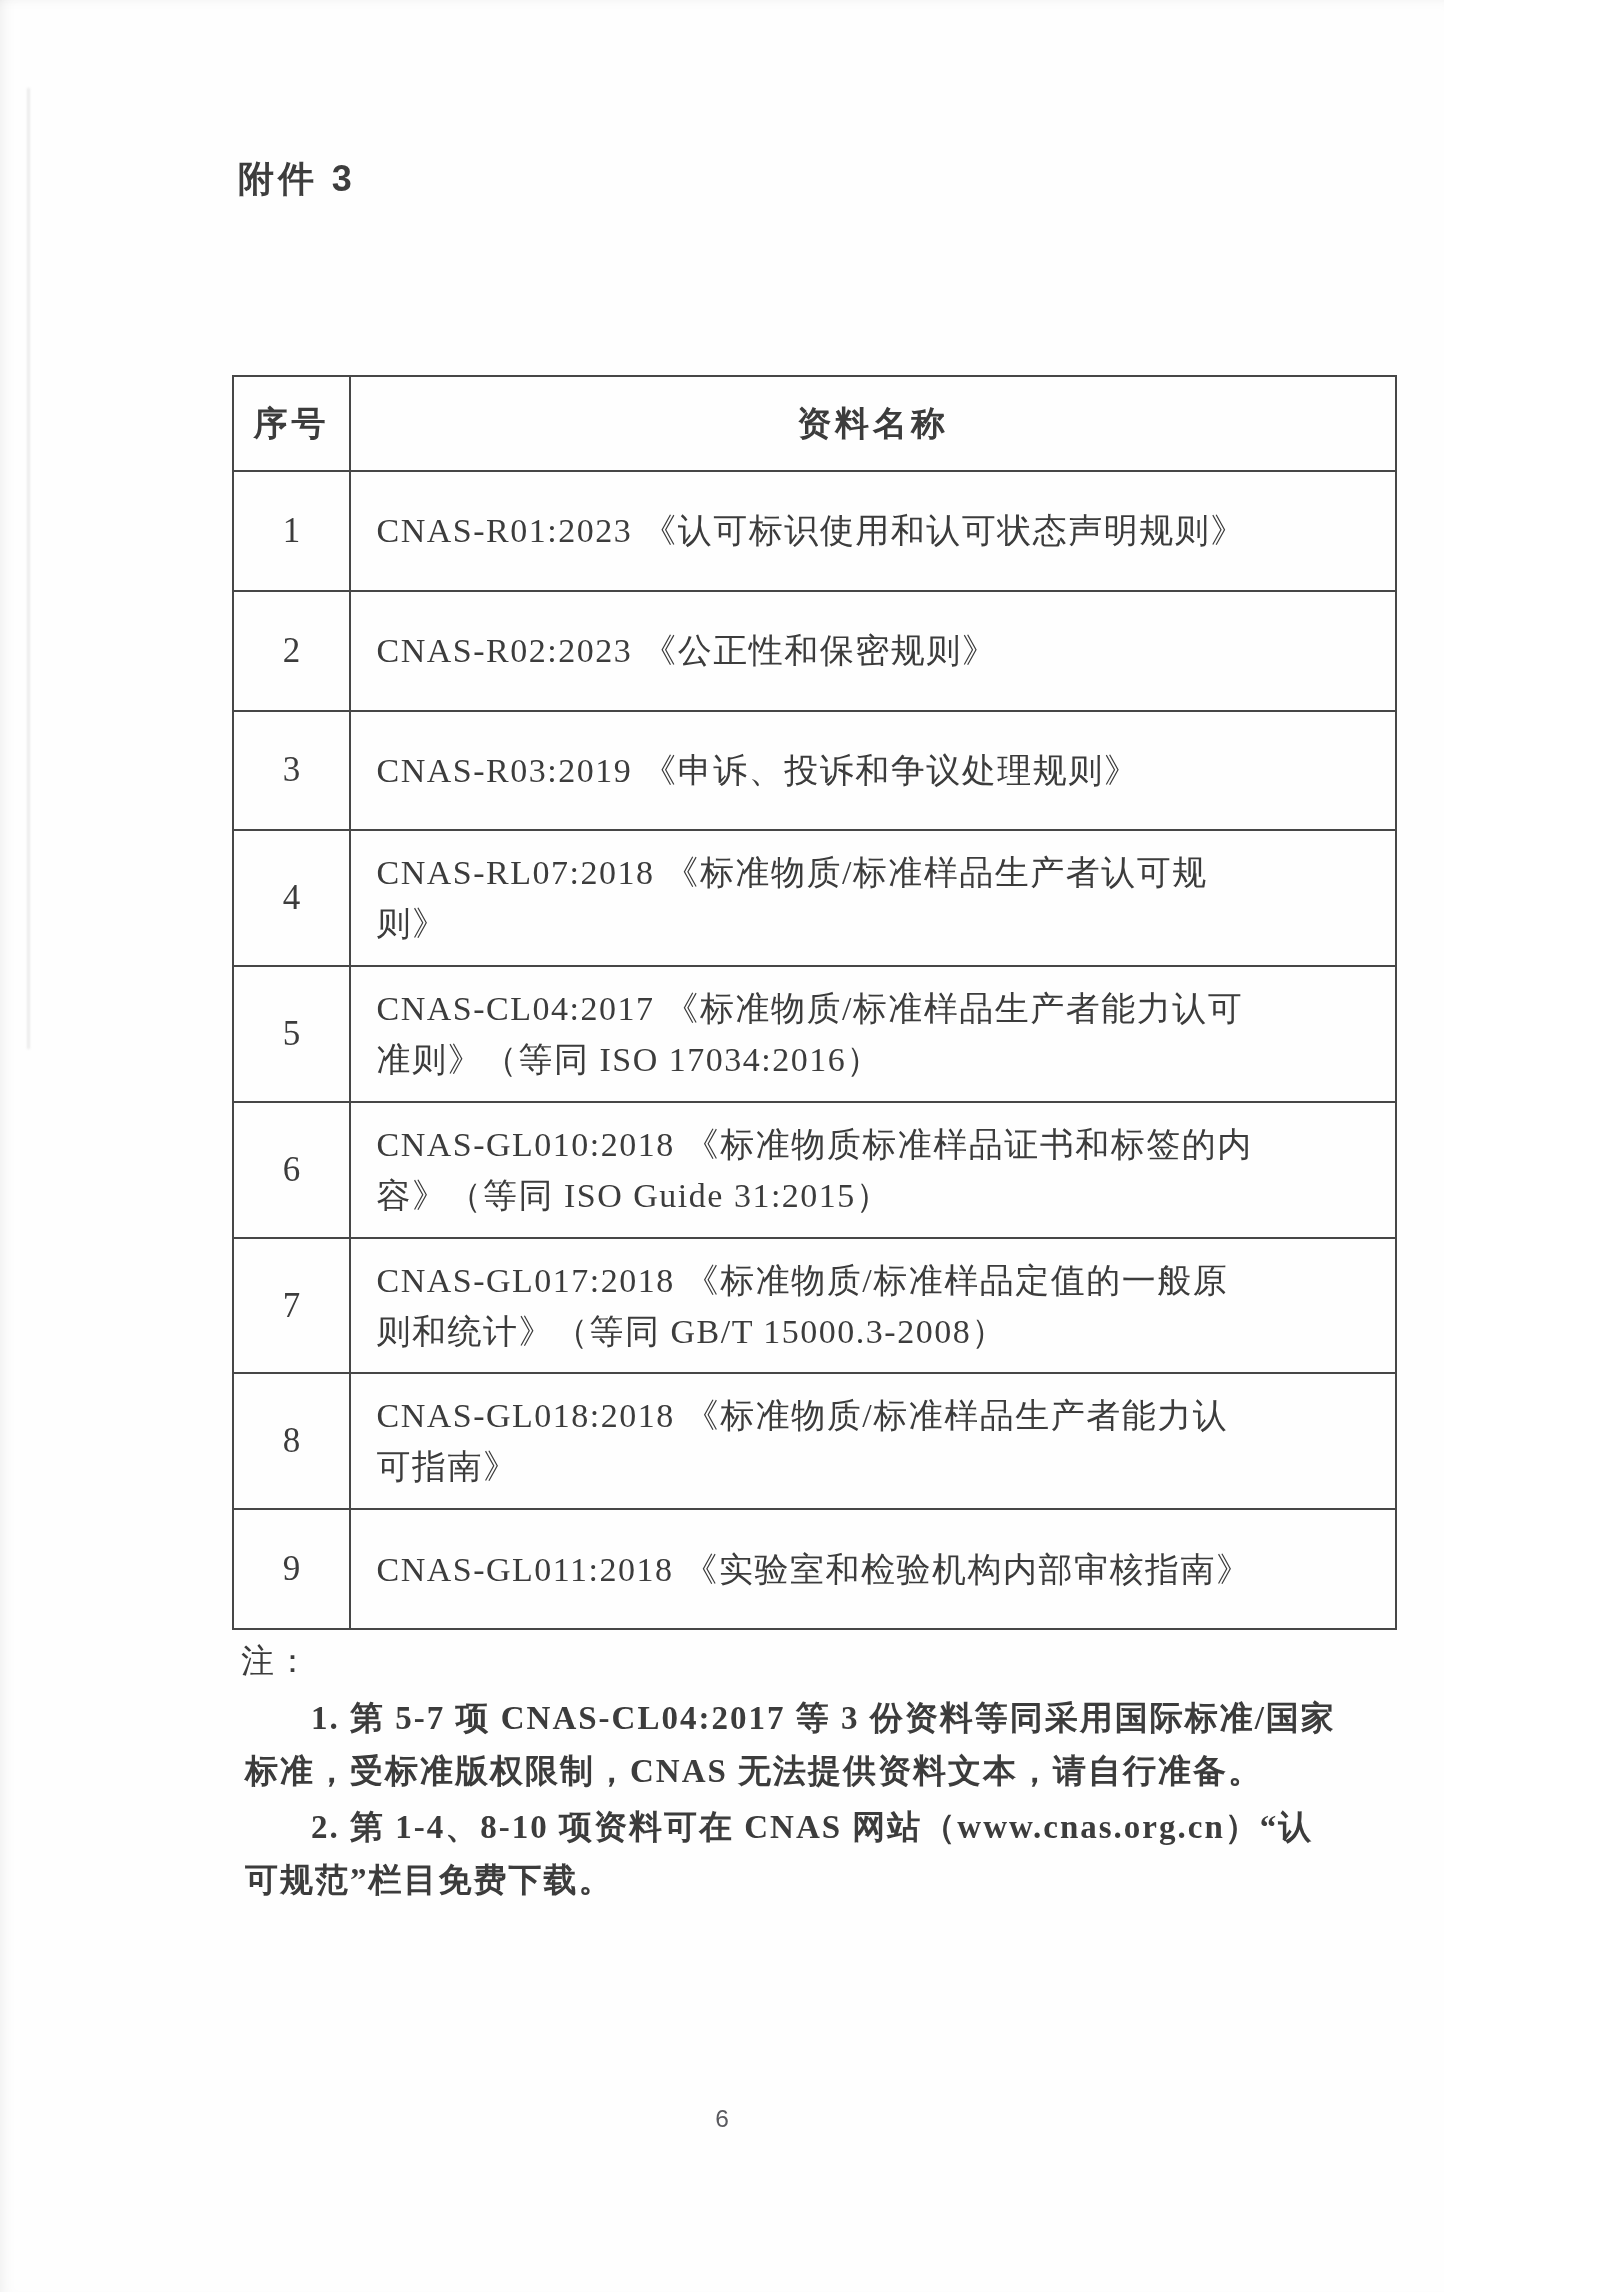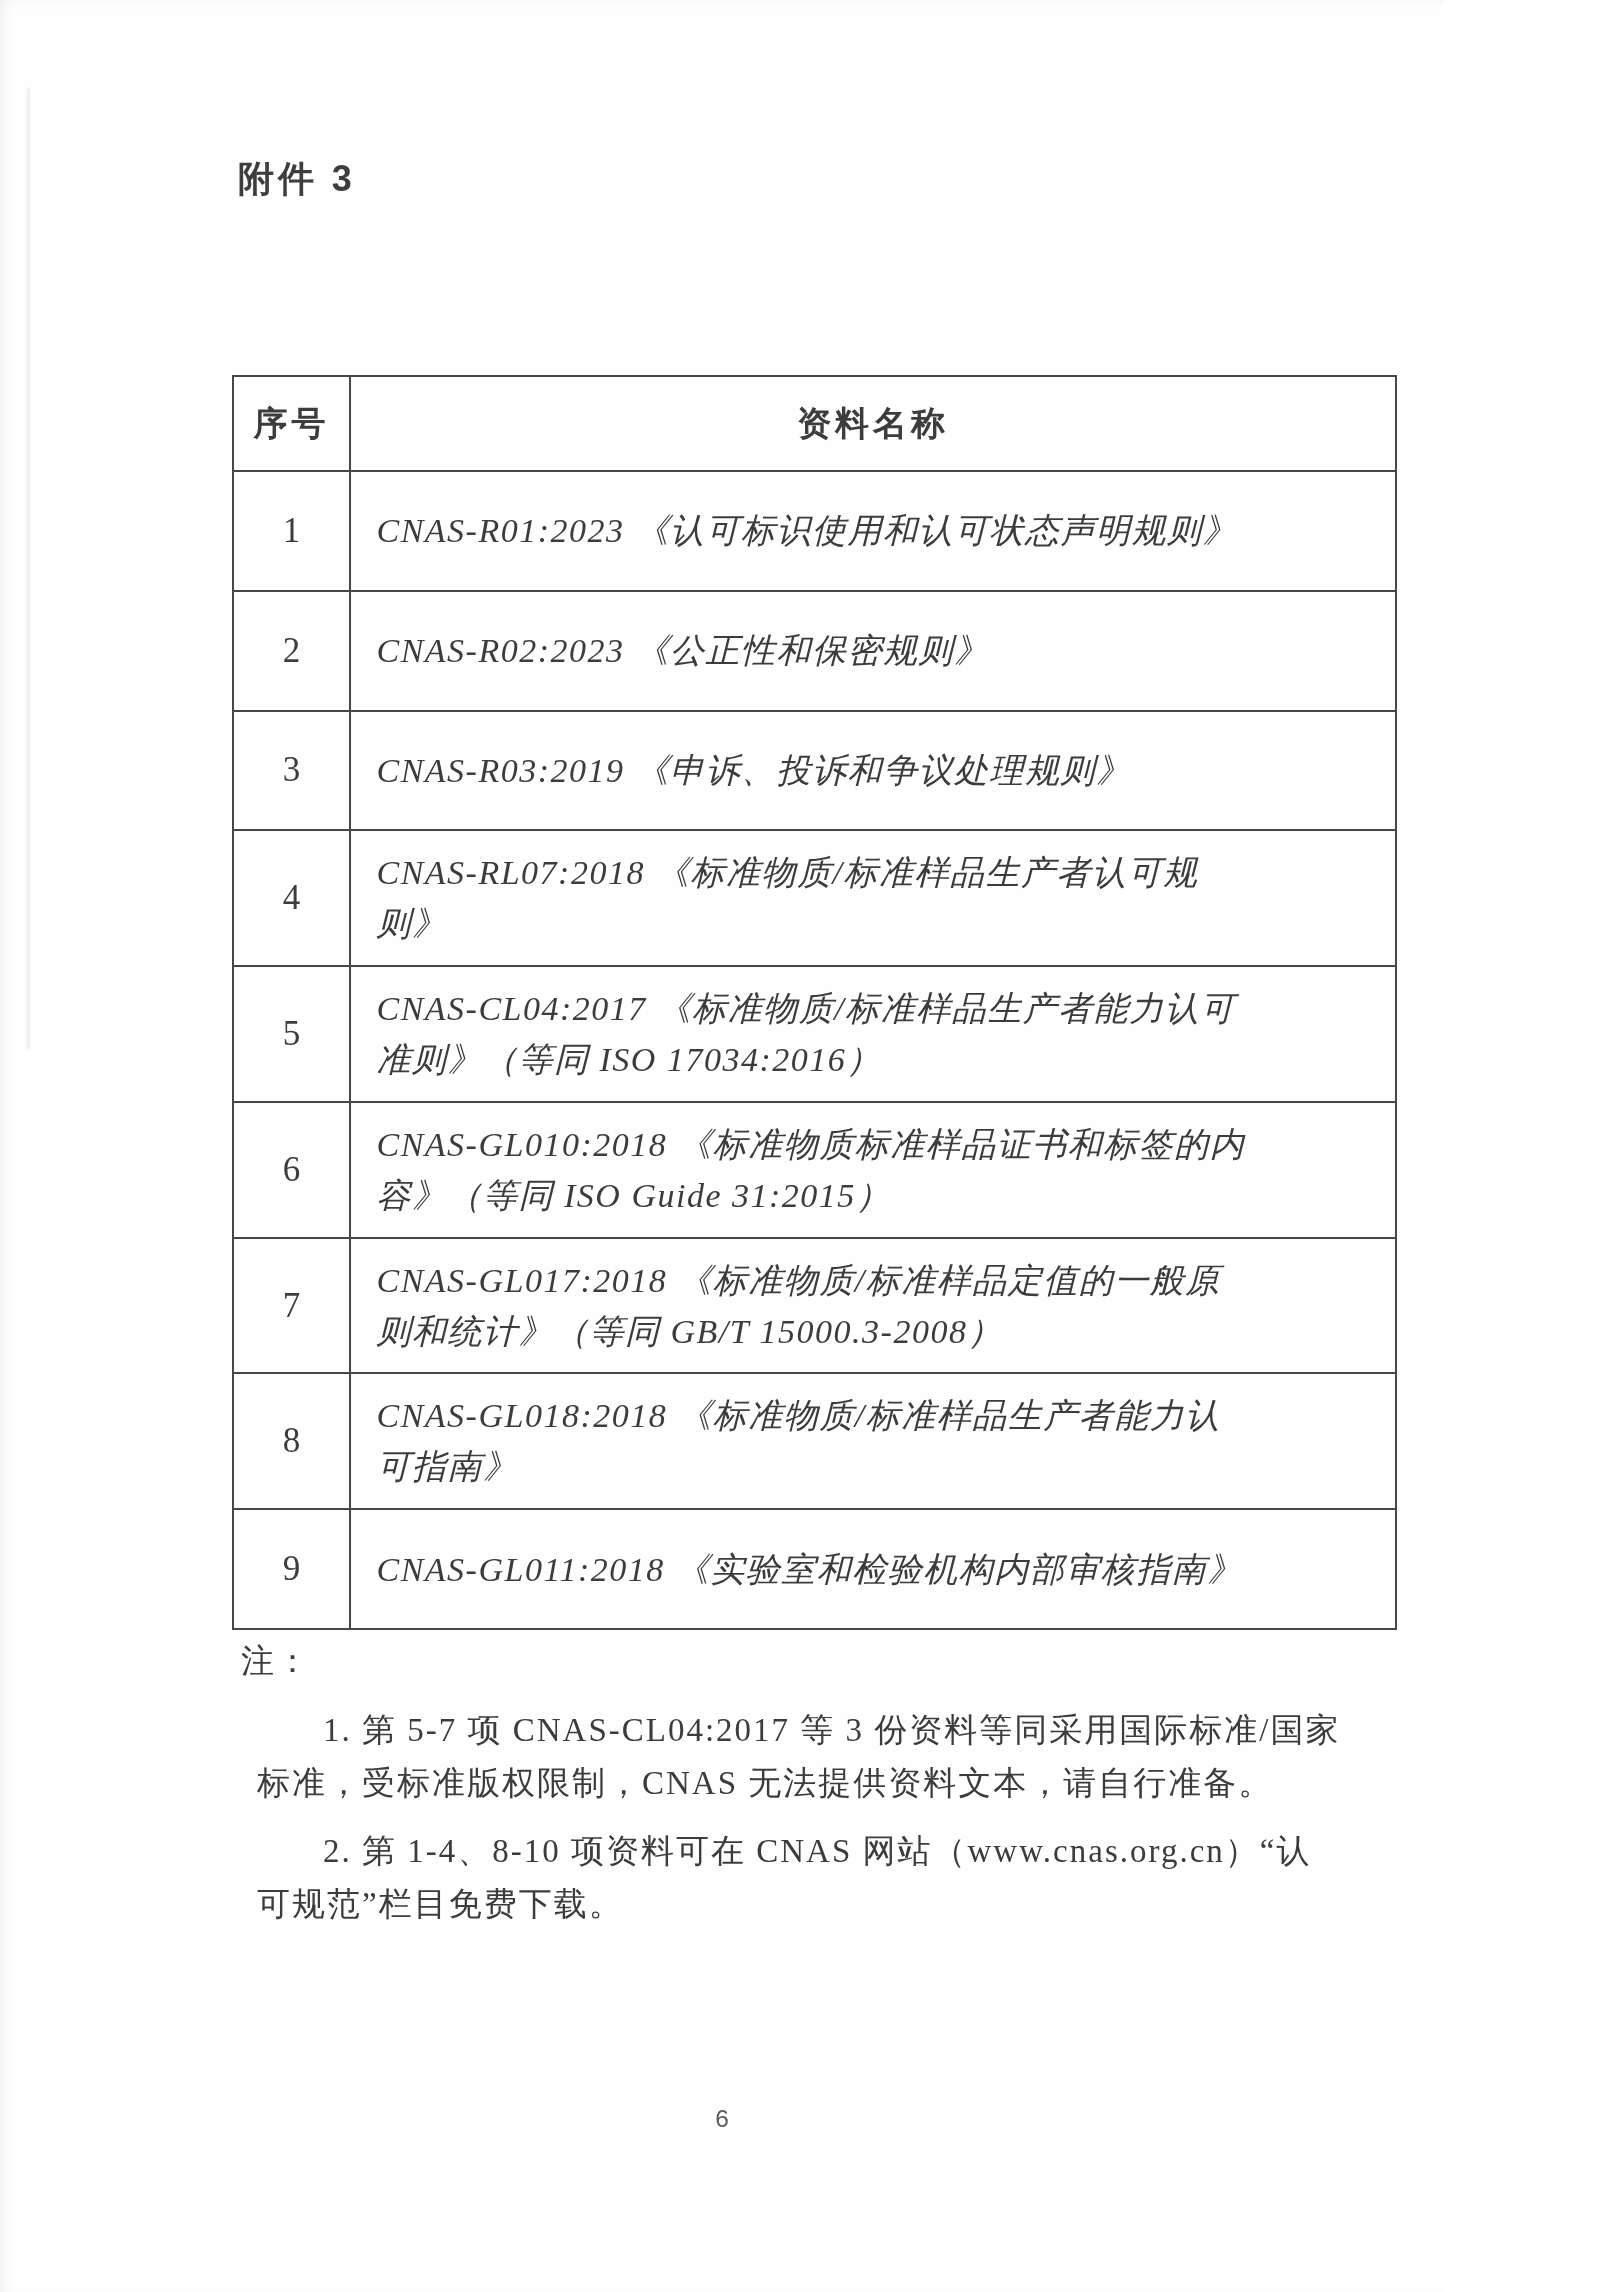--- a/index.html
+++ b/index.html
@@ -77,44 +77,44 @@
     font-size: 35px;
     color: #3c3c3c;
   }
   .ref-table td.col-name {
     padding: 5.9px 17.6px 5.9px 25.5px;
     font-size: 34px;
     letter-spacing: 1.5px;
     line-height: 1.5;
     white-space: pre-line;
     color: #3c3c3c;
-    font-style: italic;
   }
   
   .ref-table tbody tr:nth-child(-n+3) td,
   .ref-table tbody tr:nth-child(9) td,
   .ref-table tbody tr:nth-child(10) td { height: 106px; }
   
   .ref-table tbody tr:nth-child(n+4):nth-child(-n+8) td { height: 122px; }
 
   .notes {
     position: absolute;
     left: 241px;
     top: 1635px;
     width: 1159px;
     font-size: 33px;
     line-height: 1.6;
     letter-spacing: 2px;
     color: #3c3c3c;
   }
   .notes .note-label { margin: 0; }
   .notes p.note-item {
-    margin: 16px;
+    margin: 4px;
     text-indent: 2em;
     white-space: pre-line;
+    font-weight: bold;
   }
   .page-number {
     position: absolute;
     left: 0;
     top: 2105px;
     width: 100%;
     text-align: center;
     font-family: "Liberation Sans", "DejaVu Sans", sans-serif;
     font-size: 24.5px;
     color: #5a5a5f;

